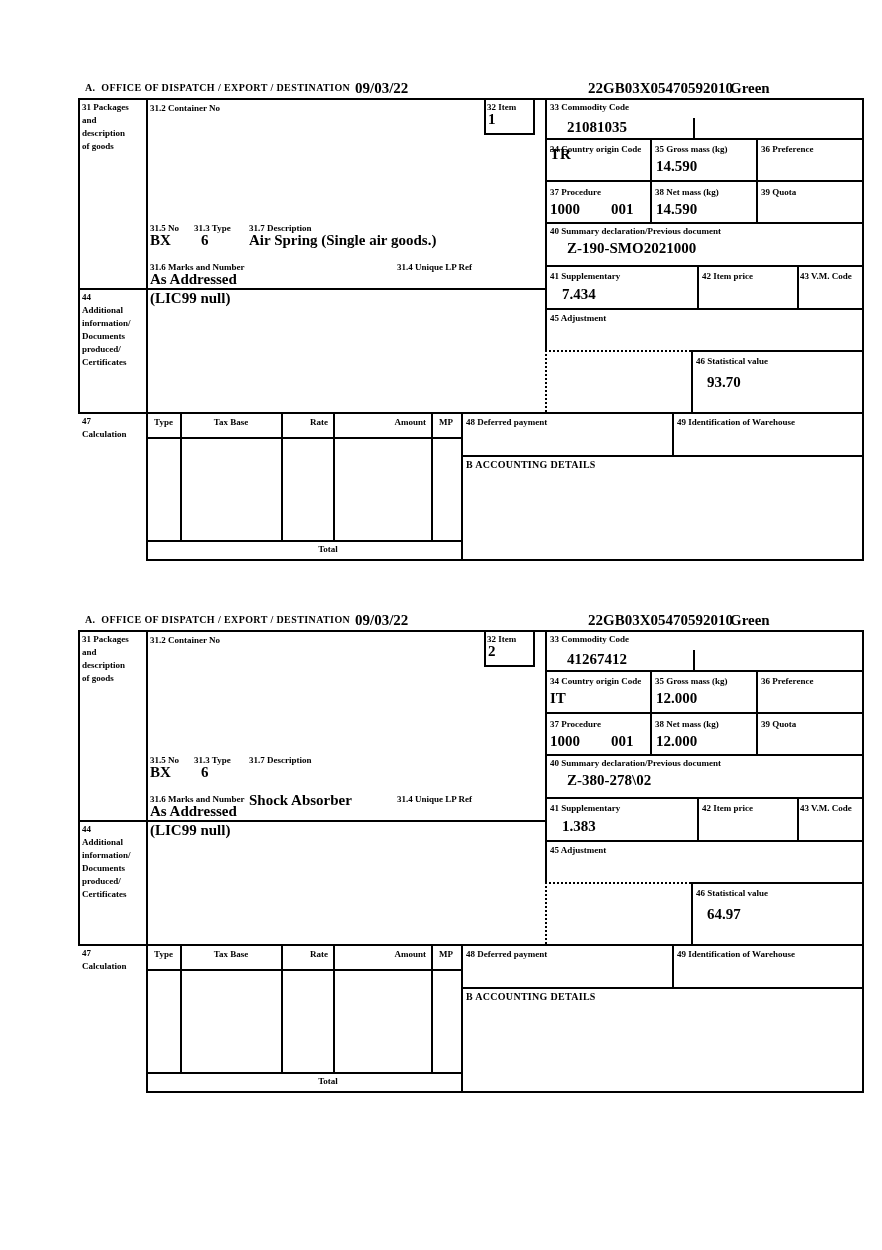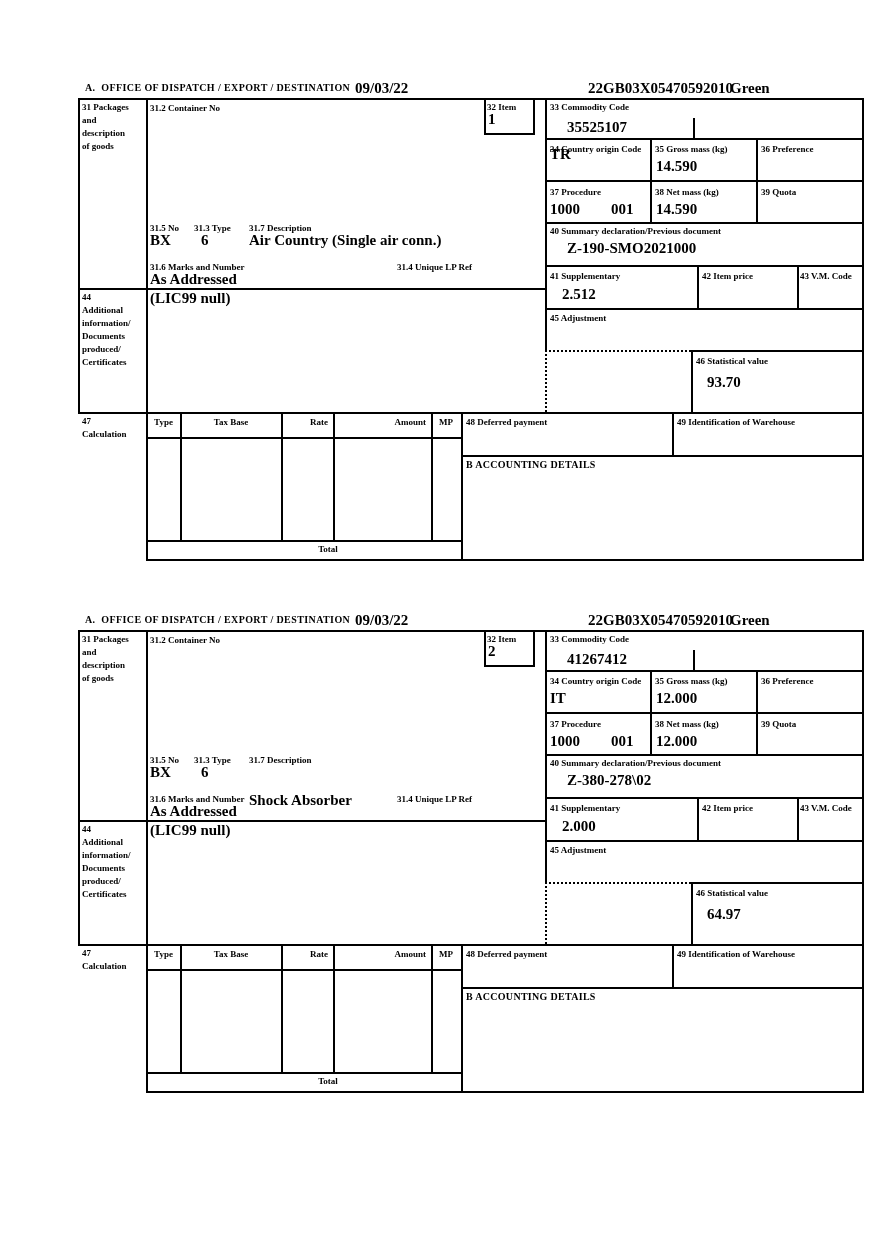--- a/index.html
+++ b/index.html
@@ -81,21 +81,21 @@
 Documents
 produced/
 Certificates</div>
     <div class="lbl" style="left:4px;top:335px;width:62px;">47
 Calculation</div>
 
     <div class="lbl" style="left:72px;top:22px;">31.2 Container No</div>
     <div class="lbl" style="left:409px;top:21px;">32 Item</div>
     <div class="val" style="left:410px;top:31px;">1</div>
     <div class="lbl" style="left:472px;top:21px;">33 Commodity Code</div>
-    <div class="val" style="left:489px;top:39px;">35525107</div>
+    <div class="val" style="left:489px;top:39px;">21081035</div>
 
     <div class="lbl" style="left:472px;top:63px;">34 Country origin Code</div>
     <div class="val" style="left:472px;top:66px;">TR</div>
     <div class="lbl" style="left:577px;top:63px;">35 Gross mass (kg)</div>
     <div class="val" style="left:578px;top:78px;">14.590</div>
     <div class="lbl" style="left:683px;top:63px;">36 Preference</div>
 
     <div class="lbl" style="left:472px;top:106px;">37 Procedure</div>
     <div class="val" style="left:472px;top:121px;">1000</div>
     <div class="val" style="left:533px;top:121px;">001</div>
@@ -104,28 +104,28 @@
     <div class="lbl" style="left:683px;top:106px;">39 Quota</div>
 
     <div class="lbl" style="left:472px;top:145px;">40 Summary declaration/Previous document</div>
     <div class="val" style="left:489px;top:160px;">Z-190-SMO2021000</div>
 
     <div class="lbl" style="left:72px;top:142px;">31.5 No</div>
     <div class="lbl" style="left:116px;top:142px;">31.3 Type</div>
     <div class="lbl" style="left:171px;top:142px;">31.7 Description</div>
     <div class="val" style="left:72px;top:152px;">BX</div>
     <div class="val" style="left:123px;top:152px;">6</div>
-    <div class="val" style="left:171px;top:152px;">Air Country (Single air conn.)</div>
+    <div class="val" style="left:171px;top:152px;">Air Spring (Single air goods.)</div>
 
     <div class="lbl" style="left:72px;top:181px;">31.6 Marks and Number</div>
     <div class="lbl" style="left:319px;top:181px;">31.4 Unique LP Ref</div>
     <div class="val" style="left:72px;top:191px;">As Addressed</div>
 
     <div class="lbl" style="left:472px;top:190px;">41 Supplementary</div>
-    <div class="val" style="left:484px;top:206px;">2.512</div>
+    <div class="val" style="left:484px;top:206px;">7.434</div>
     <div class="lbl" style="left:624px;top:190px;">42 Item price</div>
     <div class="lbl" style="left:722px;top:190px;">43 V.M. Code</div>
 
     <div class="val" style="left:72px;top:210px;">(LIC99 null)</div>
     <div class="lbl" style="left:472px;top:232px;">45 Adjustment</div>
     <div class="lbl" style="left:618px;top:275px;">46 Statistical value</div>
     <div class="val" style="left:629px;top:294px;">93.70</div>
 
     <div class="th tc" style="left:70px;top:337px;width:31px;">Type</div>
     <div class="th tc" style="left:104px;top:337px;width:98px;">Tax Base</div>
@@ -226,21 +226,21 @@
     <div class="lbl" style="left:171px;top:142px;">31.7 Description</div>
     <div class="val" style="left:72px;top:152px;">BX</div>
     <div class="val" style="left:123px;top:152px;">6</div>
     <div class="val" style="left:171px;top:152px;margin-top:28px;">Shock Absorber</div>
 
     <div class="lbl" style="left:72px;top:181px;">31.6 Marks and Number</div>
     <div class="lbl" style="left:319px;top:181px;">31.4 Unique LP Ref</div>
     <div class="val" style="left:72px;top:191px;">As Addressed</div>
 
     <div class="lbl" style="left:472px;top:190px;">41 Supplementary</div>
-    <div class="val" style="left:484px;top:206px;">2.000</div>
+    <div class="val" style="left:484px;top:206px;">1.383</div>
     <div class="lbl" style="left:624px;top:190px;">42 Item price</div>
     <div class="lbl" style="left:722px;top:190px;">43 V.M. Code</div>
 
     <div class="val" style="left:72px;top:210px;">(LIC99 null)</div>
     <div class="lbl" style="left:472px;top:232px;">45 Adjustment</div>
     <div class="lbl" style="left:618px;top:275px;">46 Statistical value</div>
     <div class="val" style="left:629px;top:294px;">64.97</div>
 
     <div class="th tc" style="left:70px;top:337px;width:31px;">Type</div>
     <div class="th tc" style="left:104px;top:337px;width:98px;">Tax Base</div>

